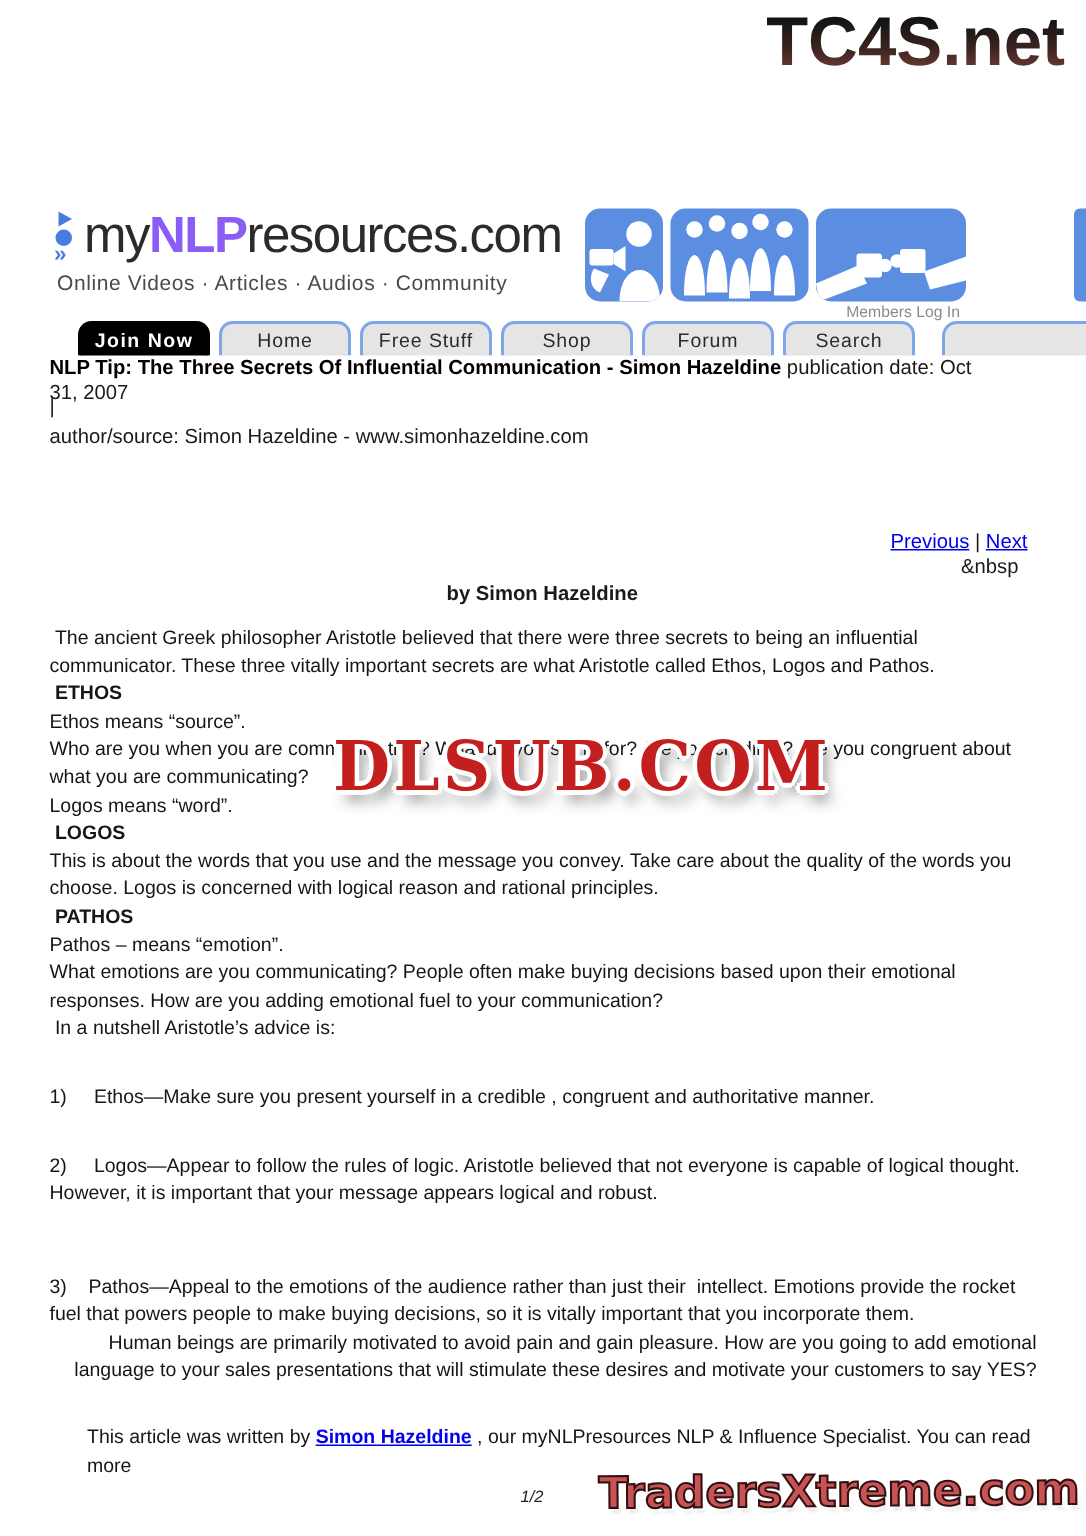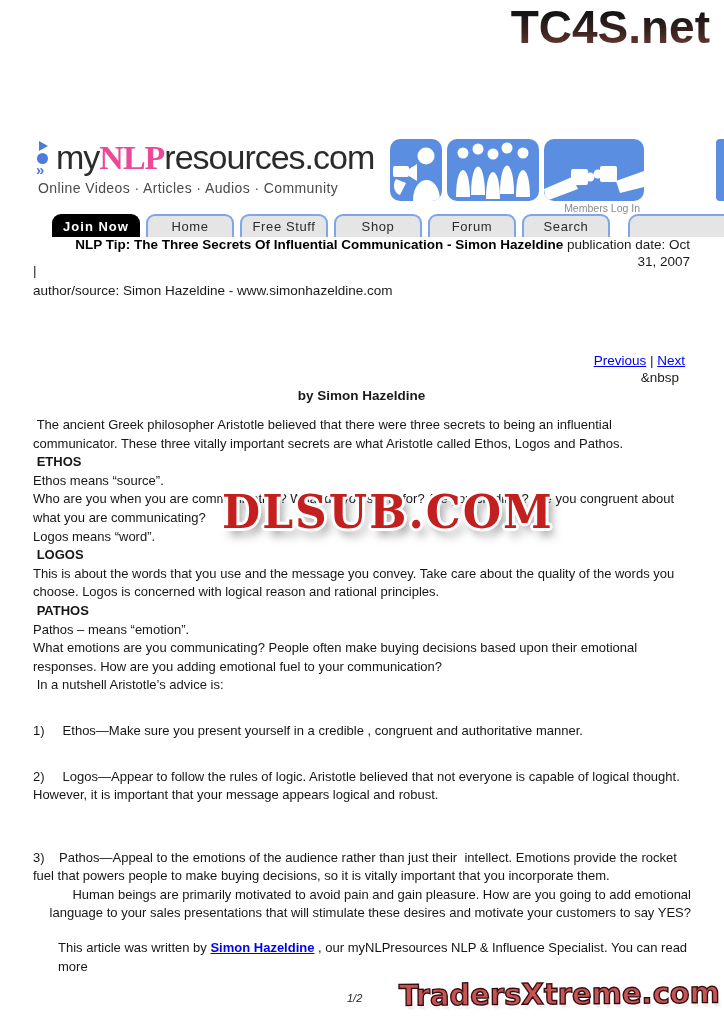--- a/index.html
+++ b/index.html
@@ -38,57 +38,57 @@
   }
 
   
   .logo-wrap { position:absolute; left:36px; top:138px; cursor:pointer; }
   .logo-row { display:flex; align-items:center; }
   .logo-icon { display:flex; flex-direction:column; align-items:flex-start; margin-right:4px; width:16px; }
   .li-play { width:0; height:0; border-left:9px solid #4a7ce0; border-top:5px solid transparent; border-bottom:5px solid transparent; margin-left:3px; }
   .li-dot  { width:11px; height:11px; border-radius:50%; background:#4a7ce0; margin:2px 0 0 1px; }
   .li-ff   { color:#4a7ce0; font-weight:bold; font-size:15px; line-height:11px; letter-spacing:-4px; }
   .logo-text { font-size:34px; letter-spacing:-1px; color:#2b2b2b; white-space:nowrap; }
-  .logo-text .accent { color:#ec4899; font-weight:bold;font-family:Liberation Serif, serif; }
+  .logo-text .accent { color:#8b5cf6; font-weight:bold; }
   .tagline { font-size:14px; color:#4a4a4a; letter-spacing:.4px; margin:3px 0 0 2px; white-space:nowrap; }
 
   .hero-boxes { position:absolute; left:390px; top:139px; display:flex; }
   .hbox { background:#5b8ee0; border-radius:10px; height:62px; margin-right:5px; overflow:hidden; cursor:pointer; }
   .hbox svg { display:block; }
   .hbox-strip { position:absolute; left:716px; top:139px; width:8px; height:62px; background:#5b8ee0; border-radius:4px 0 0 4px; }
   .members-login { position:absolute; left:540px; top:202px; width:100px; text-align:right; font-size:10.5px; color:#8a8a8a; cursor:pointer; }
 
   
   .tabs { position:absolute; left:52px; top:214px; display:flex; align-items:flex-end; height:23px; }
   .tab {
     width:88px; height:23px; margin-right:6px;
     border:2px solid #7ea6ea; border-bottom:none; border-radius:9px 9px 0 0;
     background:#e5e5e5; color:#2b2b2b; font-size:13px; letter-spacing:.6px;
     display:flex; align-items:center; justify-content:center; cursor:pointer;
   }
   .tab.active { background:#000; border-color:#000; color:#fff; font-weight:bold; letter-spacing:1px; }
   .tab.partial { width:100px; margin-left:12px; margin-right:0; border-radius:10px 0 0 0; border-right:none; }
 
   
-  .title-block { position:absolute; left:33px; top:236px; width:657px; text-align:right; font-size:13.5px; line-height:17px; }
+  .title-block { position:absolute; left:33px; top:236px; width:657px; font-size:13.5px; line-height:17px; }
   .title-block b { color:#000; }
   .sep-block { position:absolute; left:33px; top:261px; font-size:13.5px; line-height:20px; }
   .pager { position:absolute; left:33px; top:352px; width:652px; text-align:right; font-size:13.5px; line-height:17px; }
   .pager a { color:#0000ee; text-decoration:underline; cursor:pointer; }
   .pager .nbsp-line { margin-right:6px; }
   .byline { position:absolute; left:33px; top:388px; width:657px; text-align:center; font-weight:bold; font-size:13.5px; }
 
   .body-col { position:absolute; left:33px; top:416px; width:658px; font-size:13px; line-height:18.6px; color:#161616; }
   .bp { white-space:pre-wrap; }
   .bp.bold { font-weight:bold; }
   .bp.gap27 { margin-top:27px; }
   .bp.gap33 { margin-top:44px; }
   .bp.gap34 { margin-top:27px; }
   .bp.center { text-align:right; white-space:normal; }
-  .footer-note { margin-top:16px; padding-left:25px; }
+  .footer-note { margin-top:26px; padding-left:25px; }
   .footer-note a { color:#0000ee; font-weight:bold; text-decoration:underline; cursor:pointer; }
 
   .page-num { position:absolute; left:347px; top:992px; font-size:11px; font-style:italic; color:#222; }
 </style>
 </head>
 <body>
 
 <div id="page">
 
   <div class="wm-top">TC4S.net</div>

